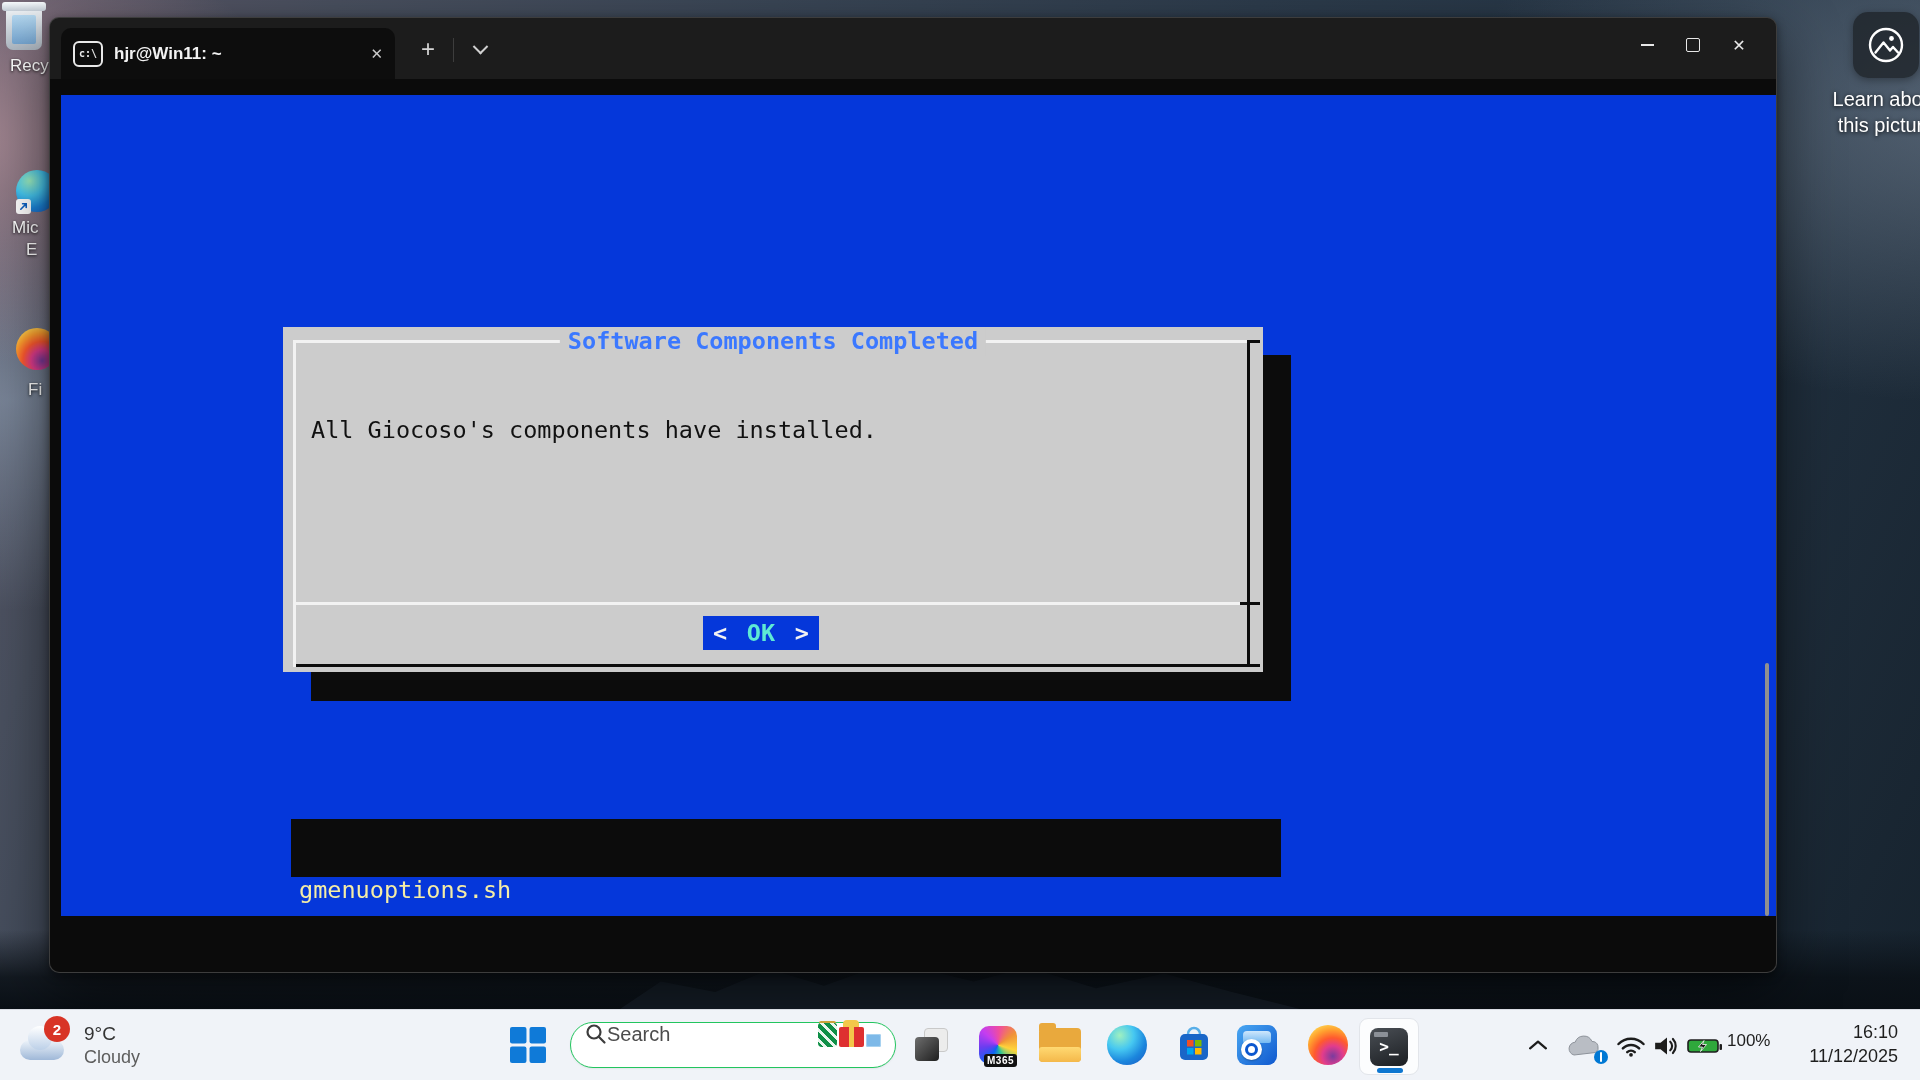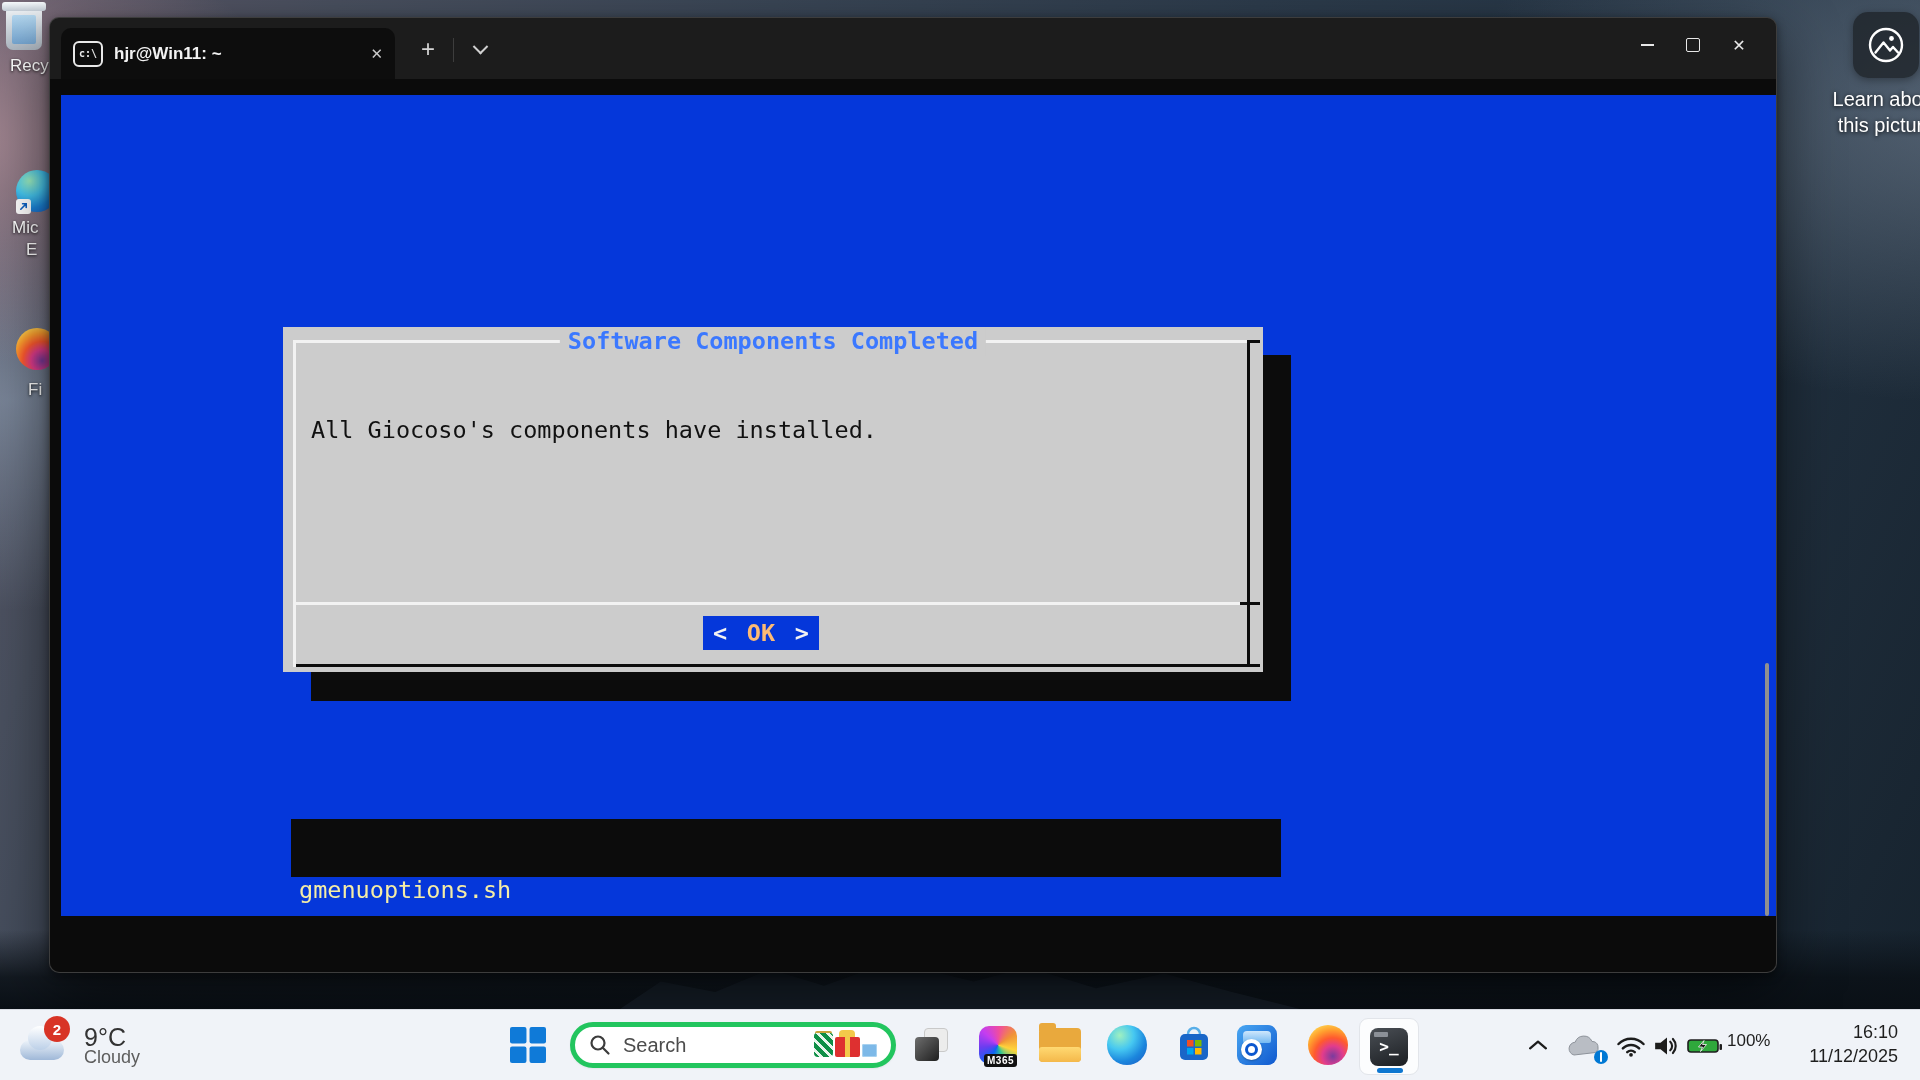--- a/index.html
+++ b/index.html
@@ -78,42 +78,42 @@
   .b-bottom{position:absolute;left:13px;top:337px;width:964px;height:3px;background:#0c0c0c;}
   .b-sep{position:absolute;left:10px;top:275px;width:947px;height:3px;background:#f2f2f2;}
   .b-sepcap{position:absolute;left:957px;top:275px;width:20px;height:3px;background:#0c0c0c;}
   .dlg-title{position:absolute;top:0px;left:50%;transform:translateX(-50%);background:#cccccc;
        padding:0 8px;color:#3b78ff;font-weight:bold;font-size:23.5px;line-height:29px;white-space:nowrap;}
   .dlg-line{position:absolute;left:28px;color:#111;font-size:23.5px;line-height:28.5px;white-space:pre;}
   .dlg-line1{top:89px;} .dlg-line2{top:146px;}
   .okbtn{position:absolute;left:420px;top:289px;width:116px;height:34px;background:#0537da;
        display:flex;align-items:center;justify-content:space-between;padding:0 10px;box-sizing:border-box;
        font-size:23.5px;font-weight:bold;}
-  .okbtn .ang{color:#f2f2f2;} .okbtn .oklabel{color:#fdba74;}
+  .okbtn .ang{color:#f2f2f2;} .okbtn .oklabel{color:#5eead4;}
 
   
   .output{position:absolute;left:230px;top:724px;width:990px;height:58px;background:#0c0c0c;
        color:#f5eda6;font-size:23.5px;line-height:28.5px;padding-left:8px;box-sizing:border-box;white-space:pre;}
 
   
   .taskbar{position:absolute;left:0;top:1009px;width:1920px;height:71px;background:#f0f3f8;
        border-top:1px solid #d9dde3;box-sizing:border-box;}
   .weather{position:absolute;left:14px;top:4px;width:200px;height:62px;}
   .cloud{position:absolute;left:4px;top:16px;width:46px;height:30px;}
   .cloud::before{content:"";position:absolute;left:2px;bottom:0;width:44px;height:20px;border-radius:10px;
        background:linear-gradient(#eef4fa,#9fb8d8);}
   .cloud::after{content:"";position:absolute;left:10px;top:-4px;width:24px;height:24px;border-radius:50%;
        background:linear-gradient(#ffffff,#bcd0e8);}
   .wbadge{position:absolute;left:30px;top:2px;width:26px;height:26px;border-radius:50%;background:#d83426;
        color:#fff;font-size:15px;font-weight:bold;display:flex;align-items:center;justify-content:center;z-index:2;}
-  .wtemp{position:absolute;left:70px;top:9px;font-size:25px;color:#333;}
+  .wtemp{position:absolute;left:70px;top:9px;font-size:19px;color:#333;}
   .wcond{position:absolute;left:70px;top:33px;font-size:18px;color:#5d5d5d;}
   .startbtn{position:absolute;left:508px;top:15px;width:40px;height:40px;display:flex;align-items:center;justify-content:center;}
-  .searchpill{position:absolute;left:570px;top:12px;width:326px;height:46px;background:#fff;border:5px solid #22c55e;
-       border-radius:24px;box-sizing:border-box;display:flex;align-items:center;padding:0 14px;gap:12px;
+  .searchpill{position:absolute;left:570px;top:12px;width:326px;height:46px;background:#fff;border:1px solid #22c55e;
+       border-radius:24px;box-sizing:border-box;display:flex;align-items:flex-start;padding:0 14px;
        box-shadow:0 1px 2px rgba(0,0,0,.06);}
   .searchtext{flex:1;font-size:20px;color:#4c4c4c;}
   .gifts{display:flex;align-items:flex-end;gap:2px;}
   .gift-bag{width:19px;height:24px;border-radius:3px 3px 4px 4px;
        background:repeating-linear-gradient(45deg,#0e8f46 0 4px,#e8f5ec 4px 7px);box-shadow:0 -3px 0 -1px #c9a33b;}
   .gift-red{position:relative;width:25px;height:20px;background:#de3030;border-radius:2px;}
   .gift-red::before{content:"";position:absolute;left:10px;top:0;bottom:0;width:5px;background:#f3c84a;}
   .gift-red::after{content:"";position:absolute;left:4px;top:-7px;width:16px;height:7px;border-radius:4px 4px 0 0;
        background:#f3c84a;}
   .gift-blue{width:15px;height:13px;background:#7db9e8;border-radius:2px;box-shadow:inset 0 0 0 1px #a8d2f0;}

